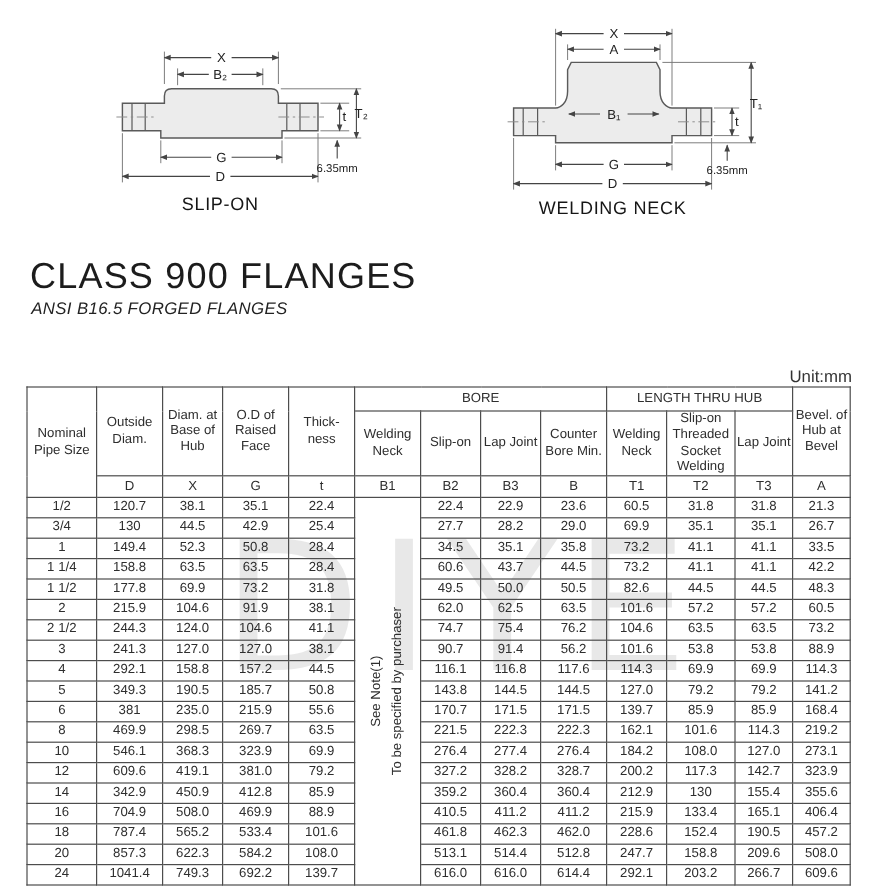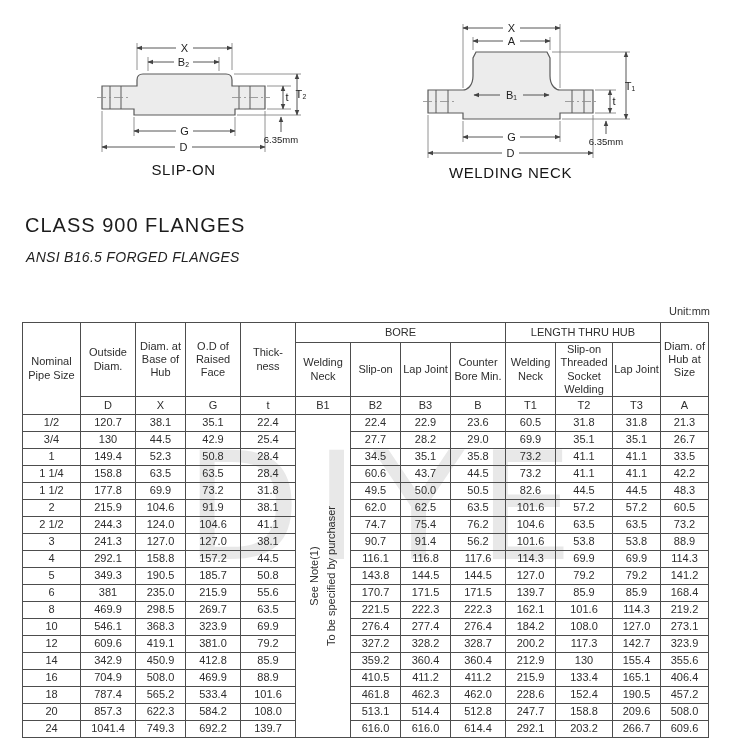--- a/index.html
+++ b/index.html
@@ -1,20 +1,20 @@
 <!DOCTYPE html>
 <html><head>
 <meta charset="utf-8">
 <style>
   html,body{margin:0;padding:0;width:730px;height:746px;background:#fff;overflow:hidden;
     font-family:"Liberation Sans","DejaVu Sans",sans-serif;color:#222;position:relative;}
   .abs{position:absolute;}
-  #title{left:25px;top:214px;font-size:20px;letter-spacing:1px;color:#1c1c1c;}
+  #title{left:25px;top:214px;font-size:30px;letter-spacing:1px;color:#1c1c1c;}
   #subtitle{left:26px;top:249px;font-size:14px;letter-spacing:0.3px;color:#222;font-style:italic;}
-  #unit{right:20px;top:305px;font-size:11px;color:#333;}
+  #unit{right:20px;top:305px;font-size:14px;color:#333;}
   #watermark{left:185px;top:420px;font-size:150px;font-weight:normal;letter-spacing:14px;
     color:rgba(90,90,90,0.14);z-index:0;font-family:"DejaVu Sans",sans-serif;}
   svg{font-family:"Liberation Sans","DejaVu Sans",sans-serif;}
   .profile{fill:#ececec;stroke:#5a5a5a;stroke-width:1.2;}
   .det{stroke:#5a5a5a;stroke-width:1;}
   .cl{stroke:#8a8a8a;stroke-width:0.8;stroke-dasharray:9 3 2 3;}
   .ext{stroke:#777;stroke-width:0.8;}
   .dim{stroke:#444;stroke-width:0.9;}
   .lbl{font-size:11px;fill:#222;text-anchor:middle;}
   .lblbg{fill:#ffffff;}
@@ -159,21 +159,21 @@
   </colgroup>
   <thead>
     <tr class="r-group">
       <th rowspan="3">Nominal Pipe Size</th>
       <th rowspan="2">Outside Diam.</th>
       <th rowspan="2">Diam. at Base of Hub</th>
       <th rowspan="2">O.D of Raised Face</th>
       <th rowspan="2">Thick-ness</th>
       <th colspan="4">BORE</th>
       <th colspan="3">LENGTH THRU HUB</th>
-      <th rowspan="2">Diam. of Hub at Size</th>
+      <th rowspan="2">Bevel. of Hub at Bevel</th>
     </tr>
     <tr class="r-names">
       <th>Welding Neck</th>
       <th>Slip-on</th>
       <th>Lap Joint</th>
       <th>Counter Bore Min.</th>
       <th>Welding Neck</th>
       <th class="small">Slip-on Threaded Socket Welding</th>
       <th>Lap Joint</th>
     </tr>

